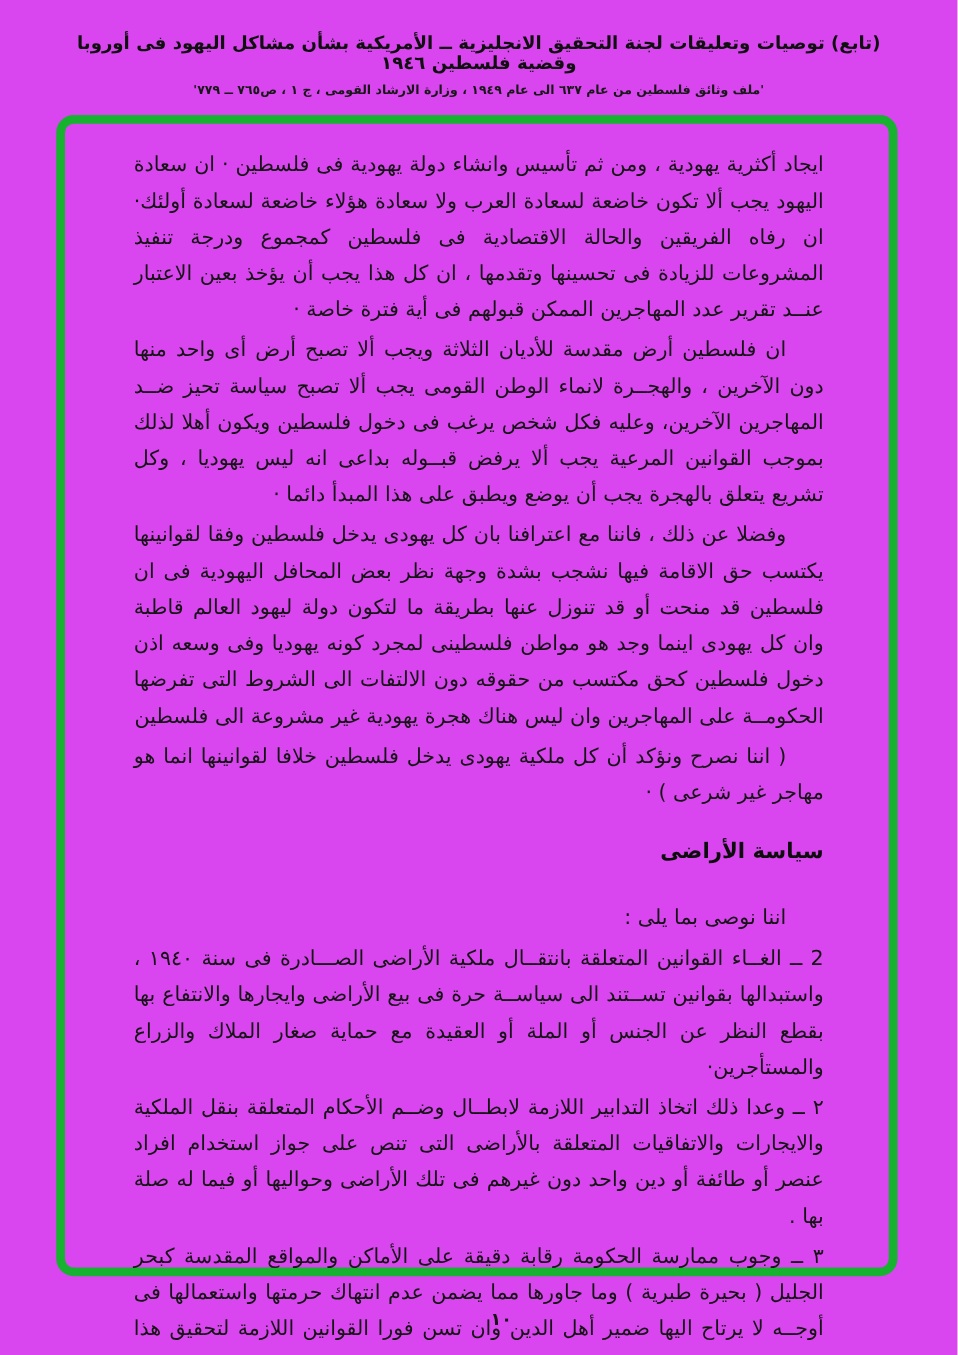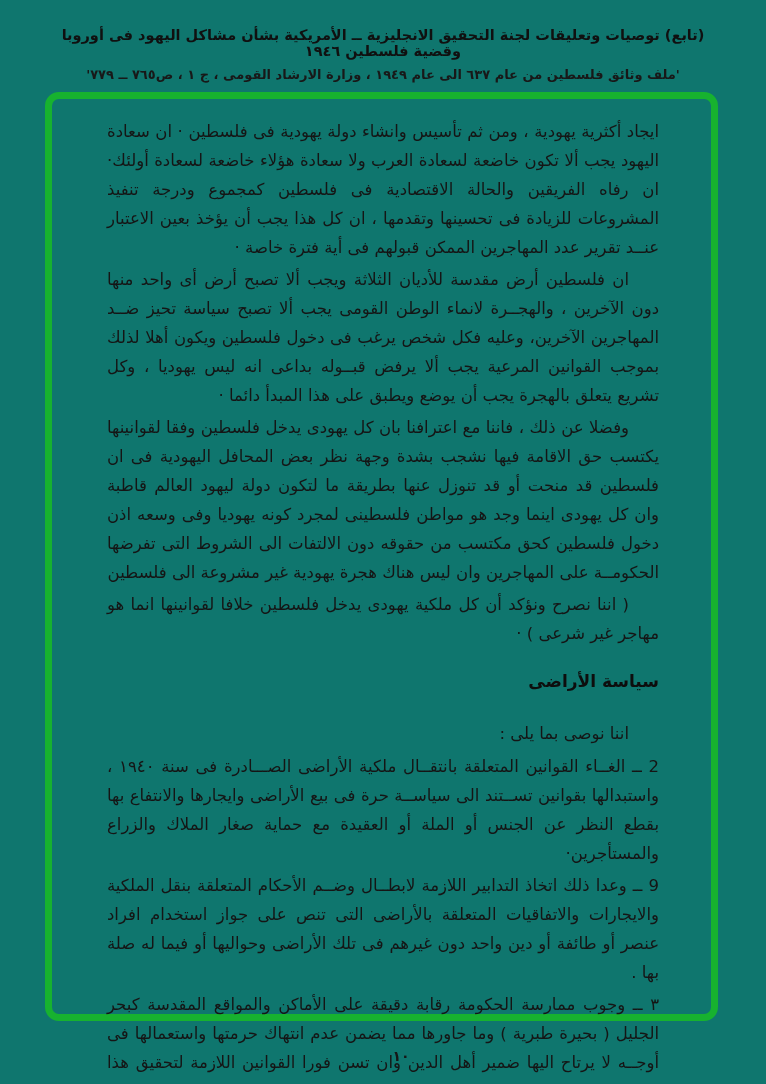--- a/index.html
+++ b/index.html
@@ -4,41 +4,41 @@
 <style>
   html, body {
     margin: 0;
     padding: 0;
     background: #ffffff;
   }
   .page {
     position: relative;
     width: 766px;
     height: 1084px;
-    background: #0f766e;
+    background: #d946ef;
     overflow: hidden;
     font-family: "DejaVu Sans", sans-serif;
   }
   .doc-header {
     position: absolute;
     top: 27px;
     left: 0;
     right: 0;
     text-align: center;
     direction: rtl;
     color: #101010;
   }
   .doc-title {
     font-size: 14.5px;
     font-weight: bold;
     letter-spacing: 0px;
     padding: 0 40px;
   }
   .doc-source {
-    font-size: 13px;
+    font-size: 10px;
     font-weight: bold;
     margin-top: 8px;
     color: #181818;
   }
   .highlight-frame {
     position: absolute;
     left: 45px;
     top: 92px;
     width: 659px;
     height: 915px;
@@ -113,21 +113,21 @@
     <p class="body-par indent">وفضلا عن ذلك ، فاننا مع اعترافنا بان كل يهودى يدخل فلسطين وفقا لقوانينها يكتسب حق الاقامة فيها نشجب بشدة وجهة نظر بعض المحافل اليهودية فى ان فلسطين قد منحت أو قد تنوزل عنها بطريقة ما لتكون دولة ليهود العالم قاطبة وان كل يهودى اينما وجد هو مواطن فلسطينى لمجرد كونه يهوديا وفى وسعه اذن دخول فلسطين كحق مكتسب من حقوقه دون الالتفات الى الشروط التى تفرضها الحكومــة على المهاجرين وان ليس هناك هجرة يهودية غير مشروعة الى فلسطين</p>
 
     <p class="body-par indent">( اننا نصرح ونؤكد أن كل ملكية يهودى يدخل فلسطين خلافا لقوانينها انما هو مهاجر غير شرعى ) ·</p>
 
     <div class="section-heading">سياسة الأراضى</div>
 
     <p class="intro-line">اننا نوصى بما يلى :</p>
 
     <p class="list-item">2 ــ الغــاء القوانين المتعلقة بانتقــال ملكية الأراضى الصـــادرة فى سنة ١٩٤٠ ، واستبدالها بقوانين تســتند الى سياســة حرة فى بيع الأراضى وايجارها والانتفاع بها بقطع النظر عن الجنس أو الملة أو العقيدة مع حماية صغار الملاك والزراع والمستأجرين·</p>
 
-    <p class="list-item">9 ــ وعدا ذلك اتخاذ التدابير اللازمة لابطــال وضــم الأحكام المتعلقة بنقل الملكية والايجارات والاتفاقيات المتعلقة بالأراضى التى تنص على جواز استخدام افراد عنصر أو طائفة أو دين واحد دون غيرهم فى تلك الأراضى وحواليها أو فيما له صلة بها .</p>
+    <p class="list-item">٢ ــ وعدا ذلك اتخاذ التدابير اللازمة لابطــال وضــم الأحكام المتعلقة بنقل الملكية والايجارات والاتفاقيات المتعلقة بالأراضى التى تنص على جواز استخدام افراد عنصر أو طائفة أو دين واحد دون غيرهم فى تلك الأراضى وحواليها أو فيما له صلة بها .</p>
 
     <p class="list-item">٣ ــ وجوب ممارسة الحكومة رقابة دقيقة على الأماكن والمواقع المقدسة كبحر الجليل ( بحيرة طبرية ) وما جاورها مما يضمن عدم انتهاك حرمتها واستعمالها فى أوجــه لا يرتاح اليها ضمير أهل الدين وان تسن فورا القوانين اللازمة لتحقيق هذا الغرض</p>
 
   </div>
 
   <div class="page-number">١٠</div>
 
 </div>
 
 </body></html>

